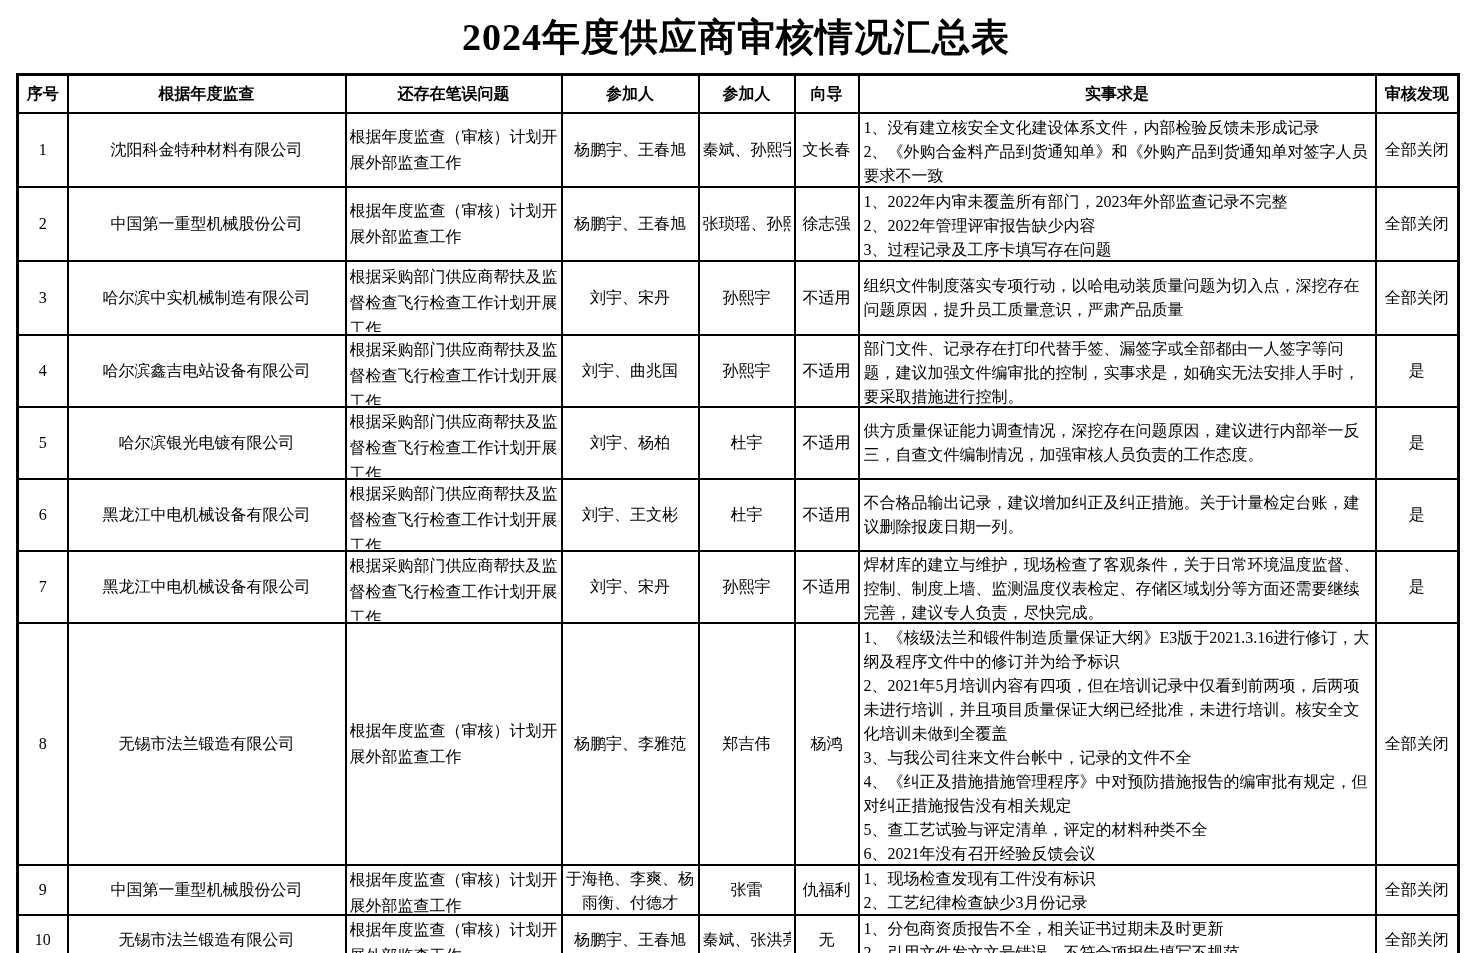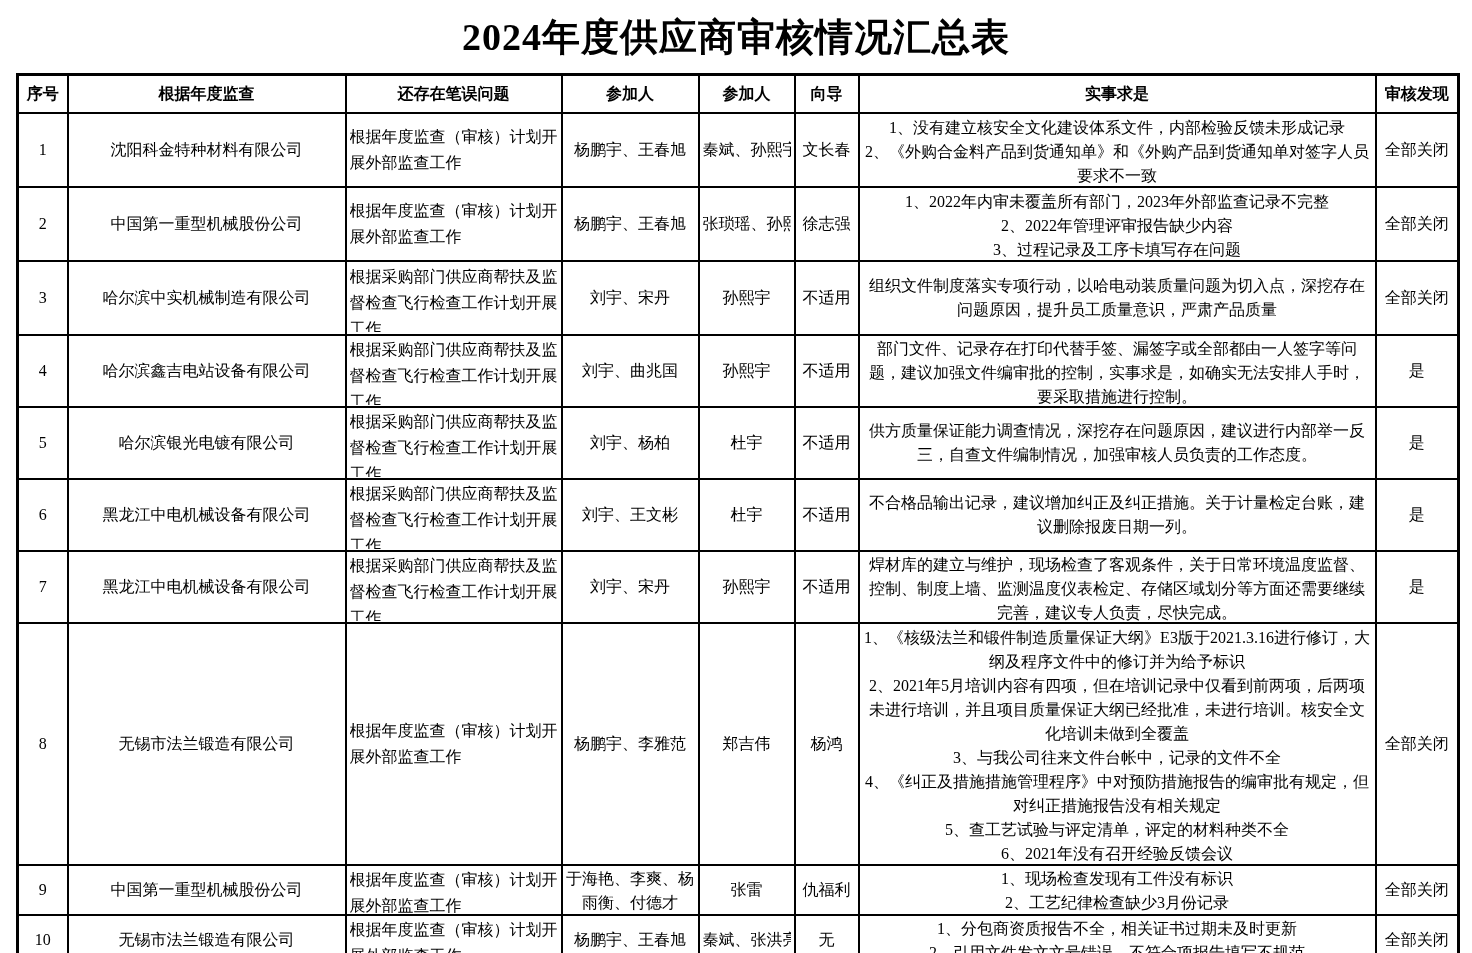--- a/index.html
+++ b/index.html
@@ -20,21 +20,21 @@
   th, td {
     border:2px solid #000;
     padding:0 3px;
     text-align:center; vertical-align:middle;
     font-size:16px; overflow:hidden;
   }
   thead th { font-weight:bold; height:36px; }
   .clip { overflow:hidden; }
   
   td.c-work, td.c-findings { text-align:left; }
-  td.c-findings { padding:0 4px;text-align:center; }
+  td.c-findings { padding:0 4px; }
   .c-findings .clip { line-height:24px; white-space:pre-line; }
   .c-work .clip { line-height:26px; }
   .c-participants1 .clip, .c-participants2 .clip, .c-guide .clip, .c-closed .clip { line-height:24px; }
   .c-participants2 .clip { white-space:nowrap; }
   
   tr.h72 td { height:72px; }  tr.h72 .clip { max-height:68px; }
   tr.h70 td { height:70px; }  tr.h70 .clip { max-height:68px; }
   tr.h240 td { height:240px; } tr.h240 .clip { max-height:237px; }
   tr.h48 td { height:48px; }  tr.h48 .clip { max-height:46px; }
   

